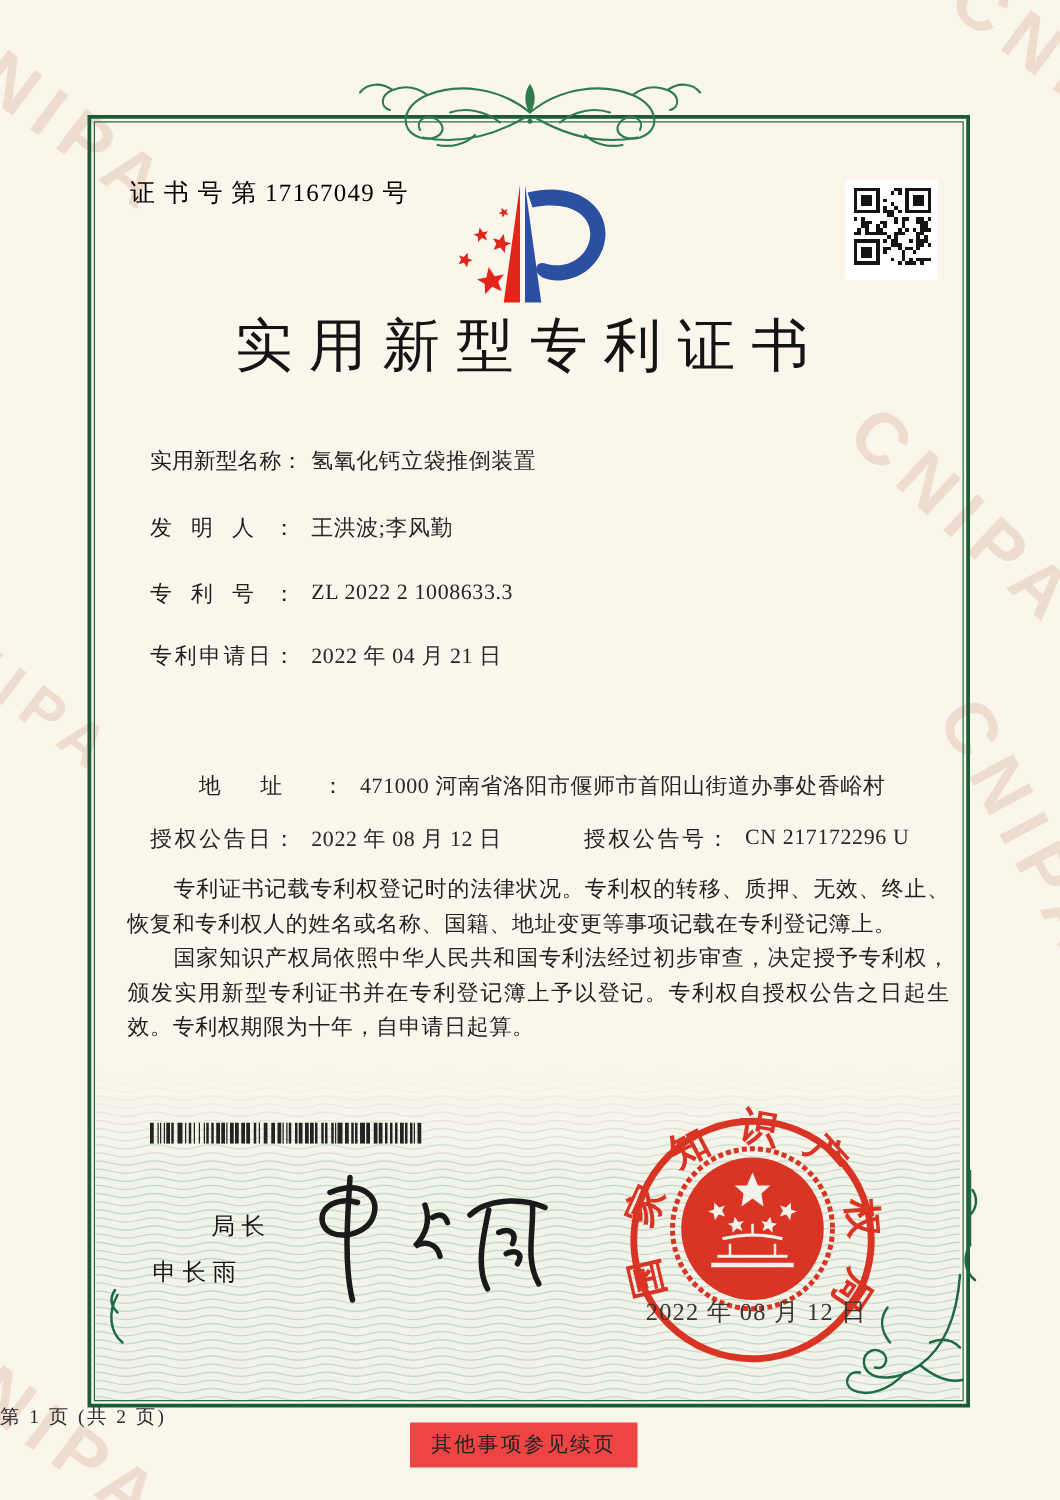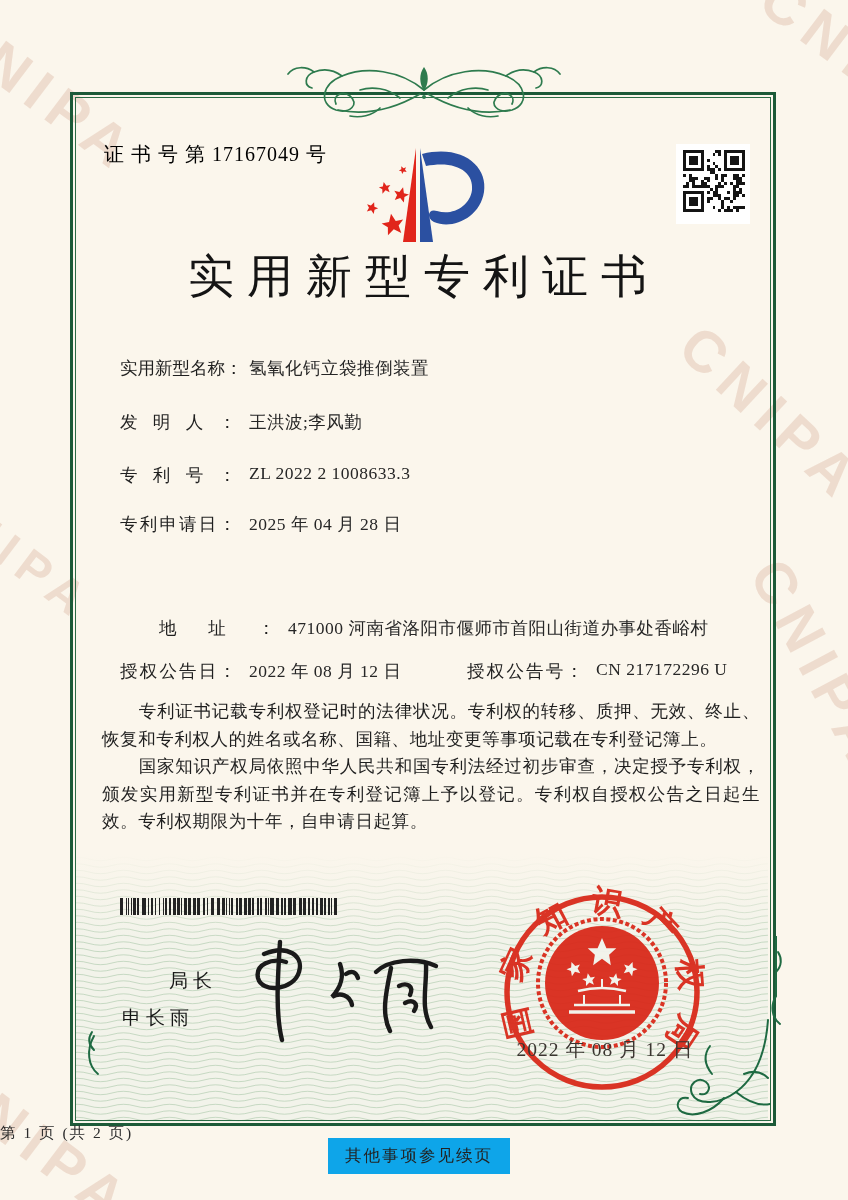--- a/index.html
+++ b/index.html
@@ -50,21 +50,21 @@
   .sig-title{position:absolute;left:122px;top:968px;font-size:19px;letter-spacing:5px;color:#161616;margin-left:47px;}
   .sig-name{position:absolute;left:122px;top:1005px;font-size:19px;letter-spacing:5px;color:#161616;font-family:Liberation Serif, serif;}
   .sig-script{position:absolute;left:228px;top:934px;}
   .seal{position:absolute;left:487px;top:877px;opacity:.95;}
   .seal-ring-text{font-size:31px;font-weight:bold;letter-spacing:21px;fill:#d92a1b;
     font-family:"Liberation Serif","DejaVu Serif",serif;}
   .seal-date{position:absolute;left:510px;top:1036px;width:190px;text-align:center;
     font-size:19.5px;color:#3a3530;letter-spacing:1px;}
   .page-info{position:absolute;left:0;top:1094px;width:800px;
     font-size:15.5px;letter-spacing:2px;color:#2c2c2c;margin-top:29px;}
-  .note-box{position:absolute;left:328px;top:1138px;width:182px;height:36px;background:#0ea5e9;
+  .note-box{position:absolute;left:328px;top:1138px;width:182px;height:36px;background:#ef4444;
     text-align:center;line-height:36px;font-size:16.5px;letter-spacing:2px;color:#222;}
   .orn{position:absolute;}
   .orn path{stroke:#2e7b4e;fill:none;stroke-width:1.7;stroke-linecap:round;}
   .orn .fillleaf{fill:#2e7b4e;stroke:none;}
   .corner path{stroke:#1e6a42;stroke-width:2;}
 </style>
 </head>
 <body>
 
 <div class="page">
@@ -299,21 +299,21 @@
   <div class="frow" style="top:356px;">
     <span class="flabel">实用新型名称：</span><span class="fvalue">氢氧化钙立袋推倒装置</span>
   </div>
   <div class="frow" style="top:410px;">
     <span class="flabel">发明人：</span><span class="fvalue">王洪波;李风勤</span>
   </div>
   <div class="frow" style="top:463px;">
     <span class="flabel">专利号：</span><span class="fvalue">ZL 2022 2 1008633.3</span>
   </div>
   <div class="frow" style="top:512px;">
-    <span class="flabel">专利申请日：</span><span class="fvalue">2025 年 04 月 28 日</span>
+    <span class="flabel">专利申请日：</span><span class="fvalue">2022 年 04 月 21 日</span>
   </div>
   <div class="frow" style="top:616px;margin-left:39px;">
     <span class="flabel">地址：</span><span class="fvalue">471000 河南省洛阳市偃师市首阳山街道办事处香峪村</span>
   </div>
   <div class="frow" style="top:659px;width:640px;">
     <span class="flabel">授权公告日：</span><span class="fvalue">2022 年 08 月 12 日</span>
     <span class="grant2">
       <span class="flabel">授权公告号：</span><span class="fvalue">CN 217172296 U</span>
     </span>
   </div>

